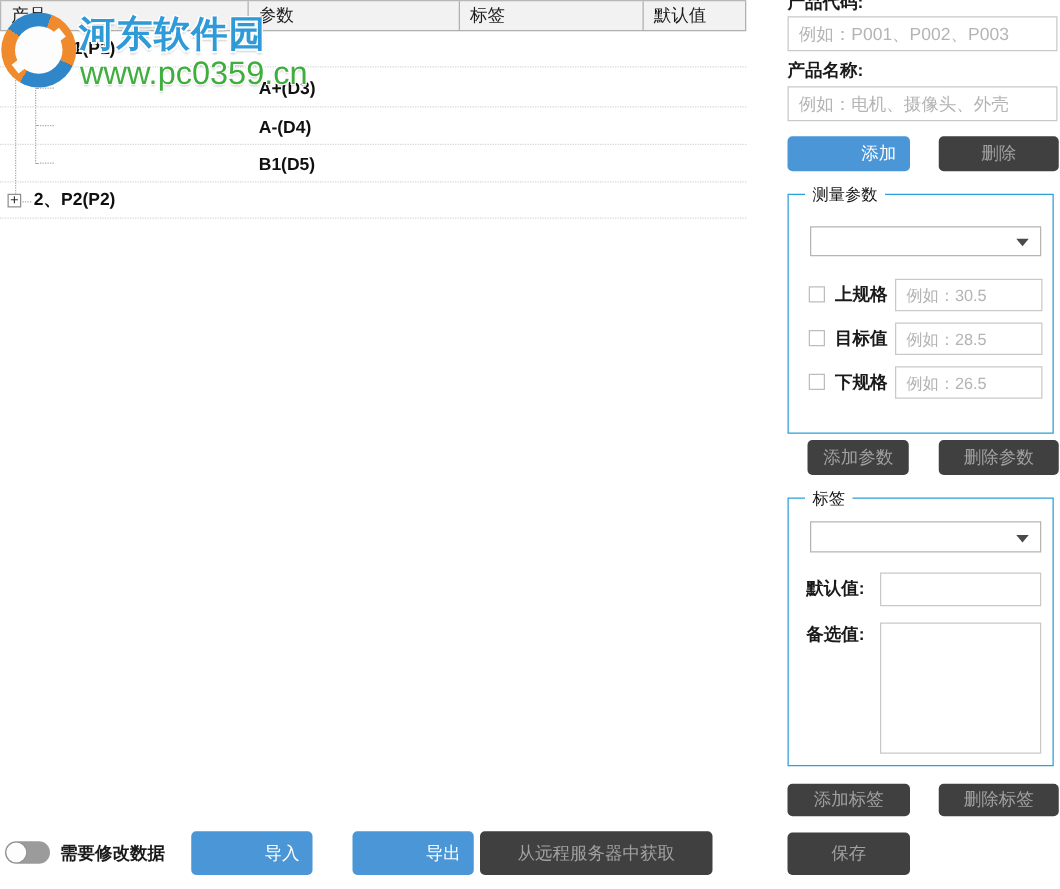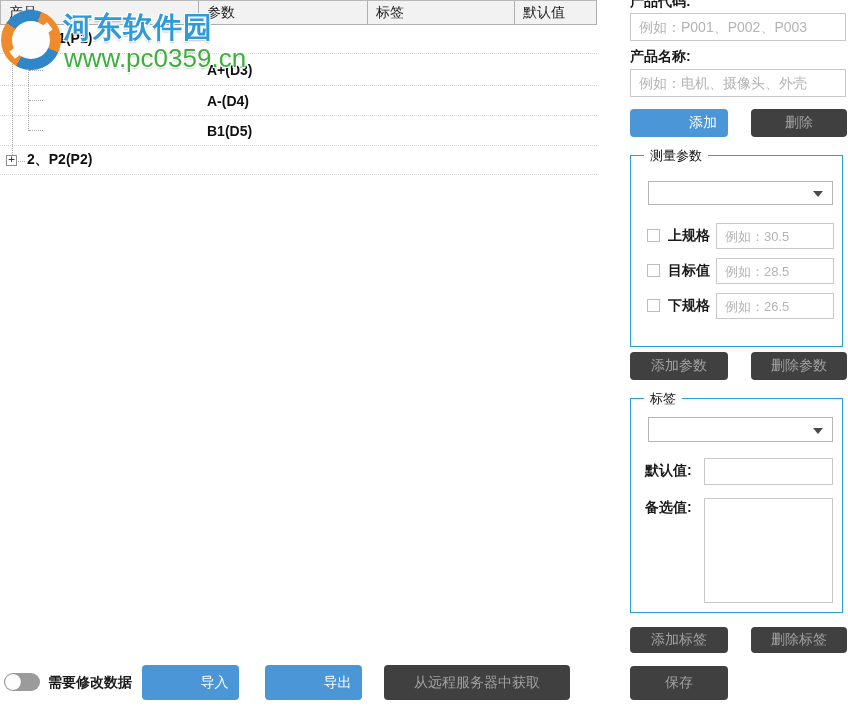--- a/index.html
+++ b/index.html
@@ -145,21 +145,21 @@
 
       <span class="checkbox" style="left:16px; top:108px;"></span>
       <span class="spec-label" style="left:37px; top:106px;">目标值</span>
       <input class="spec-input" style="left: 85px; top: 102px;" type="text" placeholder="例如：28.5">
 
       <span class="checkbox" style="left:16px; top:143px;"></span>
       <span class="spec-label" style="left:37px; top:141px;">下规格</span>
       <input class="spec-input" style="left: 85px; top: 137px;" type="text" placeholder="例如：26.5">
     </div>
 
-    <button class="btn btn-gray" style="top:352px; left:0; width:98px; height:28px;">添加参数</button>
+    <button class="btn btn-gray" style="top:352px; left:16px; width:81px; height:28px;">添加参数</button>
     <button class="btn btn-gray" style="top:352px; left:121px; width:96px; height:28px;">删除参数</button>
 
     <div class="group" style="top:398px; height:215px;">
       <div class="group-title">标签</div>
 
       <div class="combo" style="left:17px; top:18px; width:185px; height:25px;">
         <span></span>
         <span class="combo-arrow"></span>
       </div>
 
@@ -174,17 +174,17 @@
     <button class="btn btn-gray" style="top:627px; left:121px; width:96px; height:26px;">删除标签</button>
 
     <button class="btn btn-gray" style="top:666px; left:0; width:98px; height:34px;">保存</button>
   </div>
 
   <div class="toggle">
     <div class="toggle-knob"></div>
   </div>
   <div class="toggle-label">需要修改数据</div>
 
-  <button class="btn btn-blue" style="left:142px; top:665px; width:97px; height:35px;">导入</button>
-  <button class="btn btn-blue" style="left:265px; top:665px; width:97px; height:35px;">导出</button>
+  <button class="btn btn-blue" style="left:153px; top:665px; width:97px; height:35px;">导入</button>
+  <button class="btn btn-blue" style="left:282px; top:665px; width:97px; height:35px;">导出</button>
   <button class="btn btn-gray" style="left:384px; top:665px; width:186px; height:35px;">从远程服务器中获取</button>
 
 </div>
 
 </body></html>

